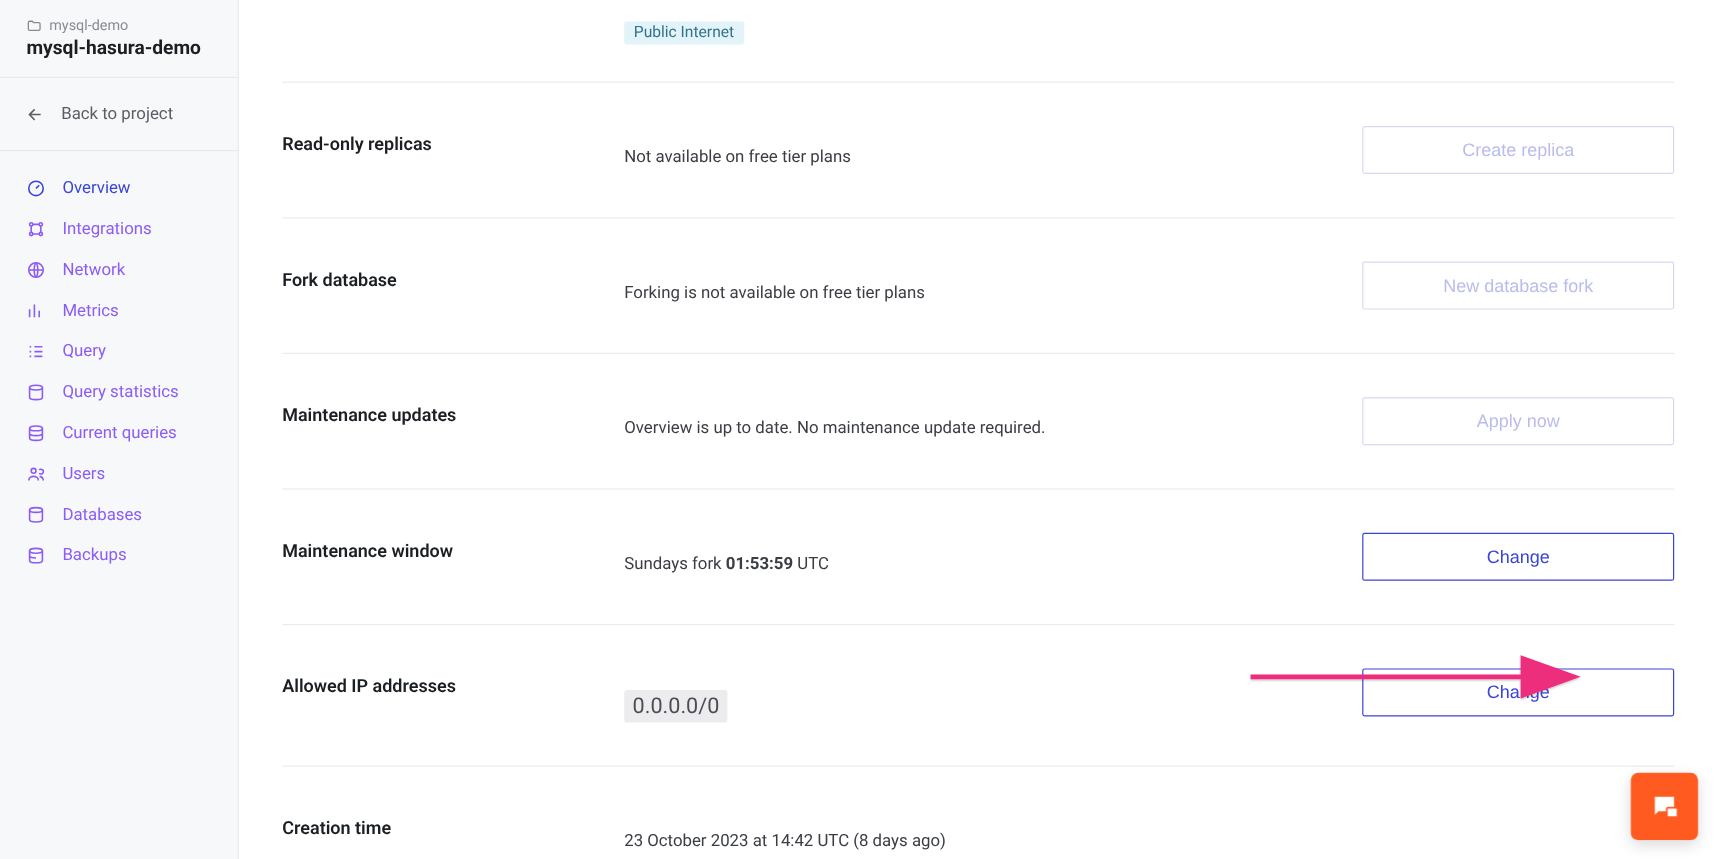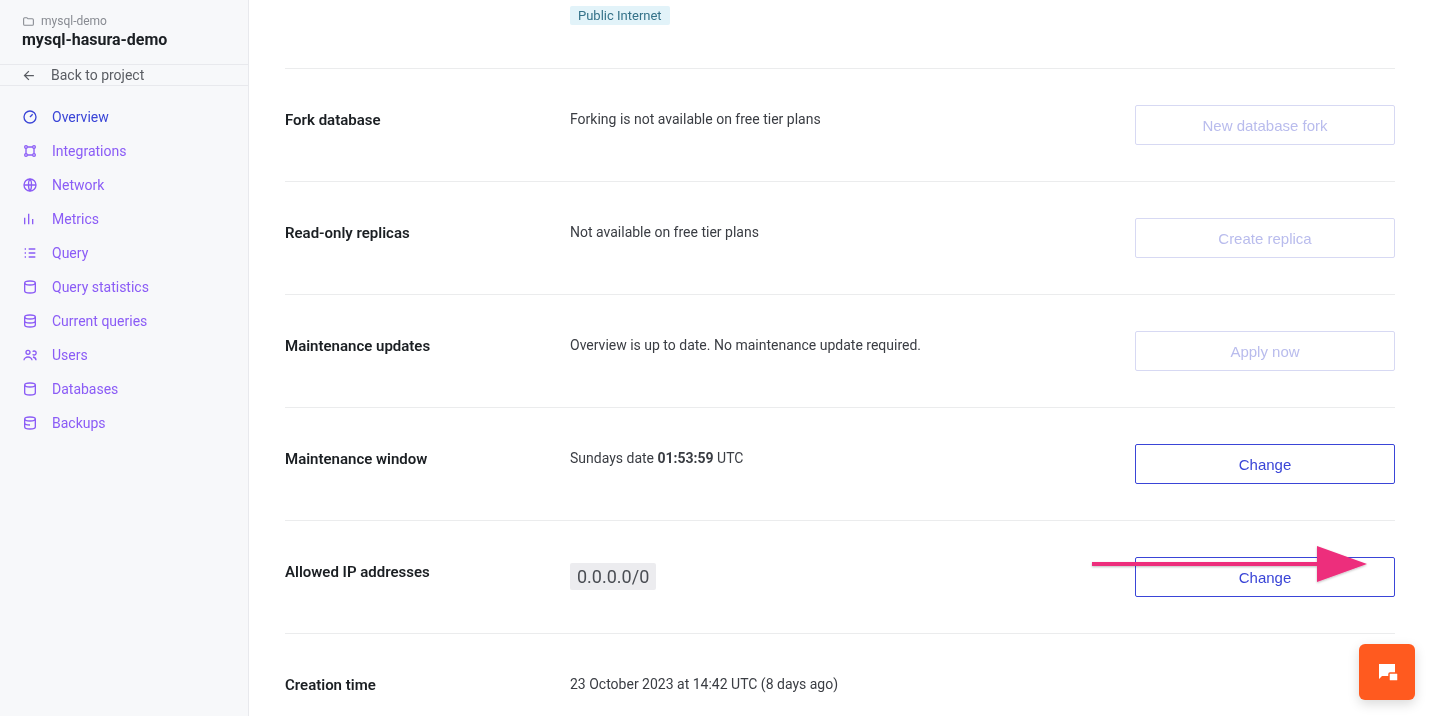--- a/index.html
+++ b/index.html
@@ -1,33 +1,33 @@
 <!DOCTYPE html>
 <html><head>
   <meta charset="utf-8">
   <style>
     *{box-sizing:border-box;margin:0;padding:0}
     body{font-family:-apple-system,BlinkMacSystemFont,"Segoe UI",Roboto,sans-serif;color:#1b1f23;background:#fff;display:flex;width:1431px;height:716px;overflow:hidden}
-    .sidebar{width:249px;background:#f7f8fa;border-right:1px solid #e8e9ed;flex-shrink:0;display:flex;flex-direction:column}
+    .sidebar{width:199px;background:#f7f8fa;border-right:1px solid #e8e9ed;flex-shrink:0;display:flex;flex-direction:column}
     .bc-header{padding:14px 22px 14px 22px;border-bottom:1px solid transparent}
     .bc{display:flex;align-items:center;gap:6px;color:#888b92;font-size:12px}
     .bc svg{width:13px;height:13px}
     .service-name{font-size:16px;font-weight:700;color:#1b1f23;margin-top:2px}
-    .back-row{display:flex;align-items:center;gap:14px;padding:2px 22px;border-top:1px solid #e8e9ed;border-bottom:1px solid #e8e9ed;color:#5a5d63;font-size:14px;cursor:pointer}
+    .back-row{display:flex;align-items:center;gap:14px;padding:22px 22px;border-top:1px solid #e8e9ed;border-bottom:1px solid #e8e9ed;color:#5a5d63;font-size:14px;cursor:pointer}
     .back-row svg{width:15px;height:15px}
     .nav{padding:14px 0}
     .nav-item{display:flex;align-items:center;gap:14px;padding:9px 22px;color:#8b5cf6;font-size:14px;cursor:pointer}
     .nav-item.active{color:#3a45d7}
     .nav-item svg{width:16px;height:16px;flex-shrink:0}
     .main{flex:1;padding:0 18px 0 18px;overflow-y:auto}
     .content{padding:0 18px}
     .row{display:flex;align-items:flex-start;padding:36px 0;border-bottom:1px solid #ebeced}
     .row.first{padding-top:0;padding-bottom:28px}
     .row-label{width:285px;flex-shrink:0;font-weight:600;font-size:15px;color:#1b1f23;padding-top:6px}
-    .row-value{flex:1;font-size:14px;color:#3a3d43;padding-top:6px}
+    .row-value{flex:1;font-size:14px;color:#3a3d43;padding-top:18px}
     .row-action{width:262px;flex-shrink:0;display:flex;justify-content:flex-end}
     .btn{width:260px;height:40px;display:flex;align-items:center;justify-content:center;background:#fff;border:1px solid #3a45d7;color:#3a45d7;font-size:15px;font-weight:500;cursor:pointer;border-radius:2px}
     .btn.disabled{color:#b9bced;border-color:#d7d9f3;cursor:not-allowed}
     .tag-pill{display:inline-block;background:#e2f3f9;color:#347289;padding:2px 8px;font-size:13px;border-radius:2px}
     .ip-tag{display:inline-block;background:#ececef;color:#4a4d53;padding:3px 7px;font-size:18px;border-radius:2px}
     .mw-day{font-weight:400}
     .mw-time{font-weight:700}
     .arrow-wrap{position:absolute;left:820px;top:524px;pointer-events:none}
     .arrow-wrap svg{width:285px;height:80px}
     .content-wrap{position:relative}
@@ -132,47 +132,47 @@
   <div class="content content-wrap">
     <div class="row first">
       <div class="row-label"></div>
       <div class="row-value"><span class="tag-pill">Public Internet</span></div>
       <div class="row-action">
           <button class="btn" style="visibility:hidden"></button>
         </div>
     </div>
 
     <div class="row">
+      <div class="row-label">Read-only replicas</div>
+      <div class="row-value">Not available on free tier plans</div>
+      <div class="row-action">
+          <button class="btn disabled">Create replica</button>
+        </div>
+    </div>
+
+    <div class="row">
       <div class="row-label">Fork database</div>
       <div class="row-value">Forking is not available on free tier plans</div>
       <div class="row-action">
           <button class="btn disabled">New database fork</button>
         </div>
     </div>
 
     <div class="row">
-      <div class="row-label">Read-only replicas</div>
-      <div class="row-value">Not available on free tier plans</div>
-      <div class="row-action">
-          <button class="btn disabled">Create replica</button>
-        </div>
-    </div>
-
-    <div class="row">
       <div class="row-label">Maintenance updates</div>
       <div class="row-value">Overview is up to date. No maintenance update required.</div>
       <div class="row-action">
           <button class="btn disabled">Apply now</button>
         </div>
     </div>
 
     <div class="row">
       <div class="row-label">Maintenance window</div>
       <div class="row-value">
-        <span class="mw-day">Sundays</span><span> date </span><span class="mw-time">01:53:59</span><span> UTC</span>
+        <span class="mw-day">Sundays</span><span> fork </span><span class="mw-time">01:53:59</span><span> UTC</span>
       </div>
       <div class="row-action">
           <button class="btn">Change</button>
         </div>
     </div>
 
     <div class="row">
       <div class="row-label">Allowed IP addresses</div>
       <div class="row-value"><span class="ip-tag">0.0.0.0/0</span></div>
       <div class="row-action">

